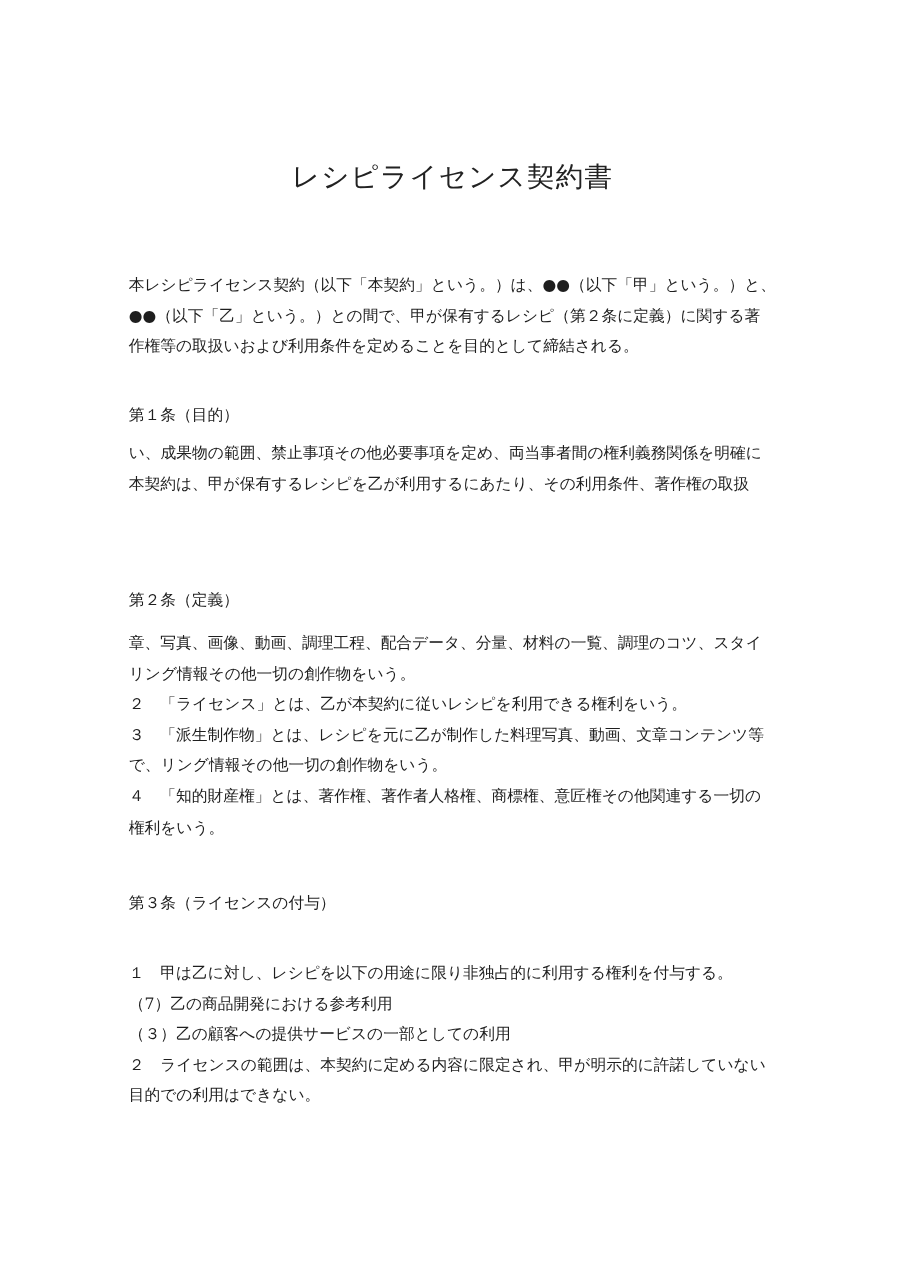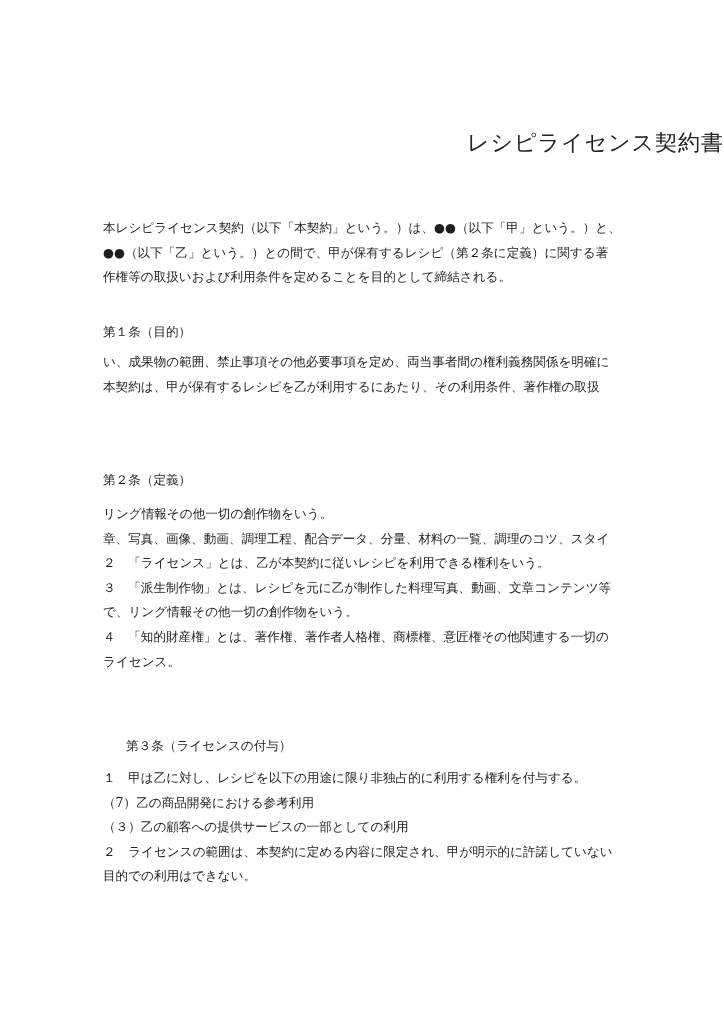--- a/index.html
+++ b/index.html
@@ -18,21 +18,21 @@
     .page {
       position: absolute;
       left: 0; top: 0;
       width: 724px; height: 1024px;
       background: #ffffff;
     }
     .title {
       position: absolute;
       left: 0; right: 0;
       top: 128px;
-      text-align: right;
+      text-align: center;
       font-size: 22px;
       letter-spacing: 1px;
       color: #222;
       line-height: 30px;
     }
     .block {
       position: absolute;
       left: 103px;
       width: 520px;
       font-size: 12.6px;
@@ -67,30 +67,30 @@
   </div>
 
   <div class="heading" style="top:322px;text-align:right;">第１条（目的）</div>
   <div class="block" style="top:350px;">
     <span class="line">い、成果物の範囲、禁止事項その他必要事項を定め、両当事者間の権利義務関係を明確に</span>
     <span class="line">本契約は、甲が保有するレシピを乙が利用するにあたり、その利用条件、著作権の取扱</span>
   </div>
 
   <div class="heading" style="top:470px;">第２条（定義）</div>
   <div class="block" style="top:502px;">
+    <span class="line">章、写真、画像、動画、調理工程、配合データ、分量、材料の一覧、調理のコツ、スタイ</span>
     <span class="line">リング情報その他一切の創作物をいう。</span>
-    <span class="line">章、写真、画像、動画、調理工程、配合データ、分量、材料の一覧、調理のコツ、スタイ</span>
     <span class="line">２　「ライセンス」とは、乙が本契約に従いレシピを利用できる権利をいう。</span>
     <span class="line">３　「派生制作物」とは、レシピを元に乙が制作した料理写真、動画、文章コンテンツ等</span>
     <span class="line">で、リング情報その他一切の創作物をいう。</span>
     <span class="line">４　「知的財産権」とは、著作権、著作者人格権、商標権、意匠権その他関連する一切の</span>
-    <span class="line">ライセンス。</span>
+    <span class="line">権利をいう。</span>
   </div>
 
-  <div class="heading" style="top:736px;margin-left:23px;">第３条（ライセンスの付与）</div>
+  <div class="heading" style="top:712px;">第３条（ライセンスの付与）</div>
   <div class="block" style="top:766px;">
     <span class="line">１　甲は乙に対し、レシピを以下の用途に限り非独占的に利用する権利を付与する。</span>
     <span class="line">（7）乙の商品開発における参考利用</span>
     <span class="line">（３）乙の顧客への提供サービスの一部としての利用</span>
     <span class="line">２　ライセンスの範囲は、本契約に定める内容に限定され、甲が明示的に許諾していない</span>
     <span class="line">目的での利用はできない。</span>
   </div>
 
 </div>
 

